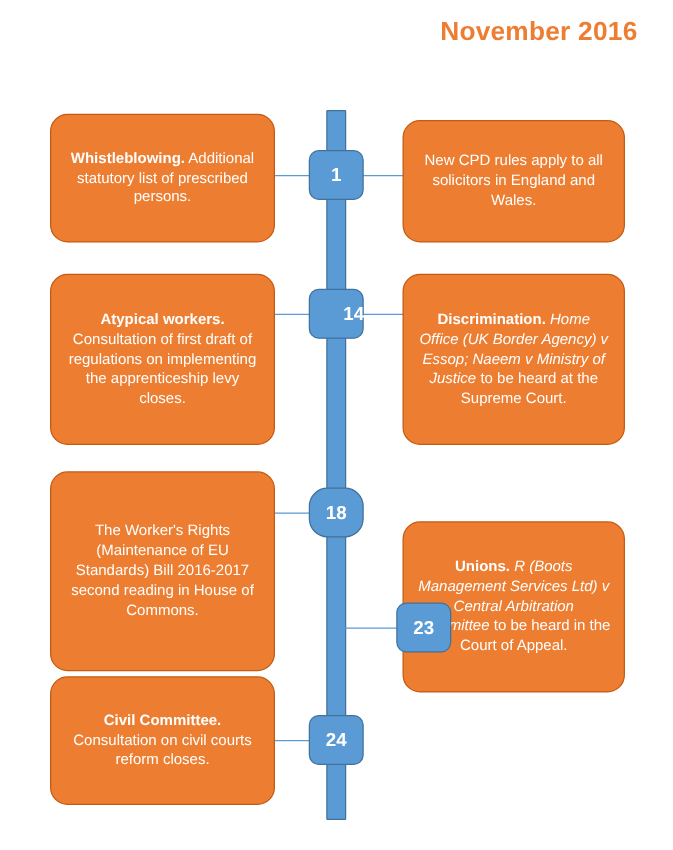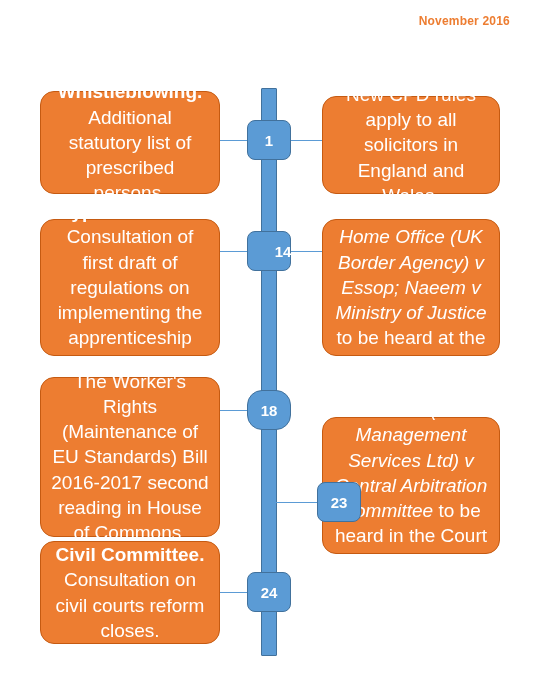--- a/index.html
+++ b/index.html
@@ -16,21 +16,21 @@
     height: 680px;
     background: #ffffff;
     overflow: hidden;
   }
 
   
   #title {
     position: absolute;
     right: 28px;
     top: 14px;
-    font-size: 12px;
+    font-size: 21px;
     font-weight: bold;
     color: #ED7D31;
     letter-spacing: 0.2px;
     white-space: nowrap;
   }
 
   
   #timeline-bar {
     position: absolute;
     left: 261px;
@@ -75,21 +75,21 @@
   .connector.right { left: 269px; }
 
   
   .event-box {
     position: absolute;
     background: #ED7D31;
     border: 1px solid #C55A11;
     border-radius: 14px;
     box-sizing: border-box;
     color: #ffffff;
-    font-size: 19px;
+    font-size: 12px;
     line-height: 1.33;
     text-align: center;
     display: flex;
     align-items: center;
     justify-content: flex-end;
     padding: 6px 10px;
     z-index: 3;
   }
   .event-box .txt { display: block; }
   .event-box b { font-weight: bold; }

